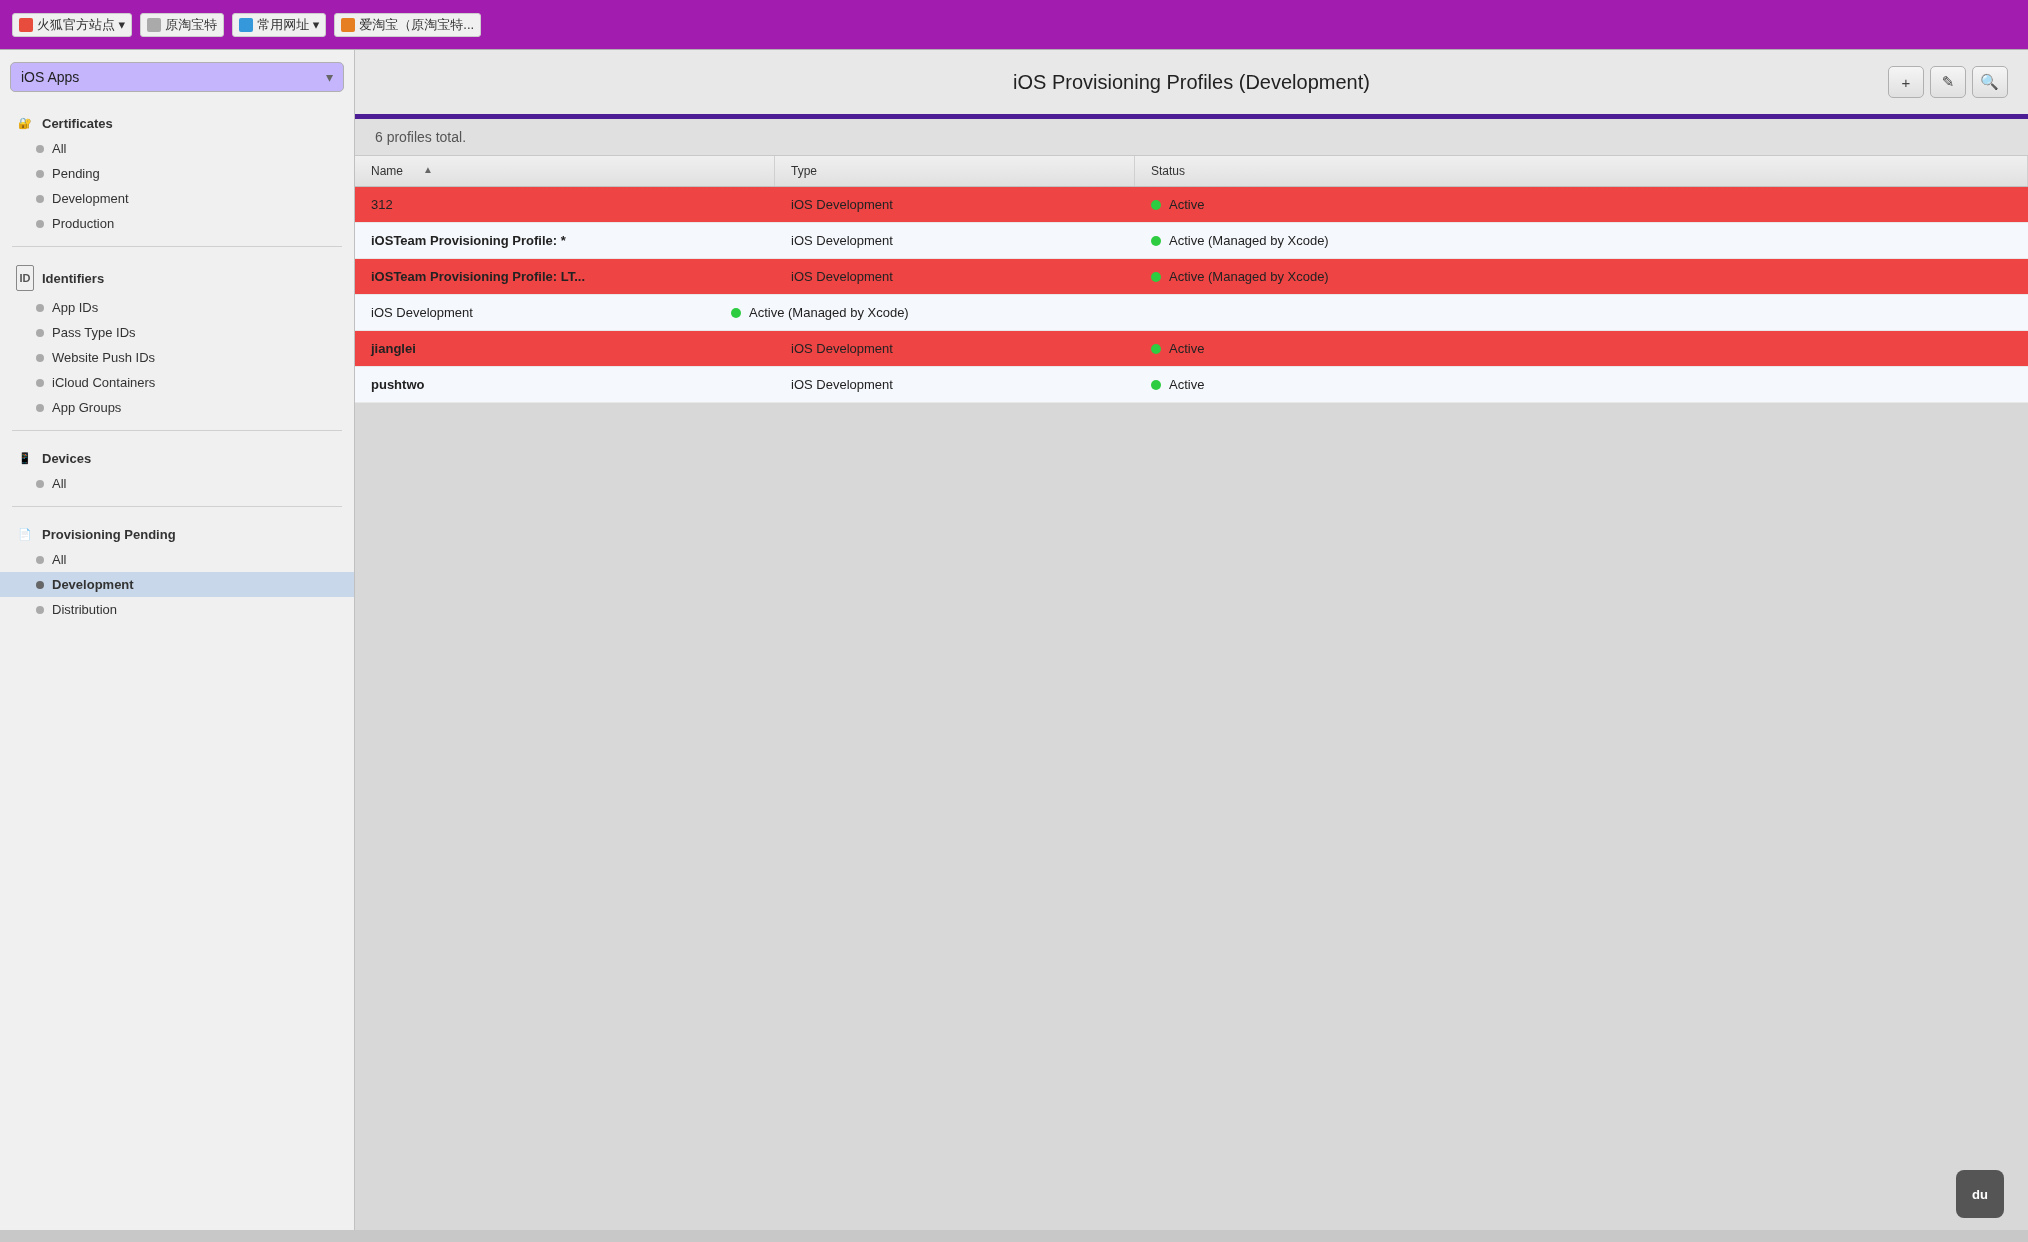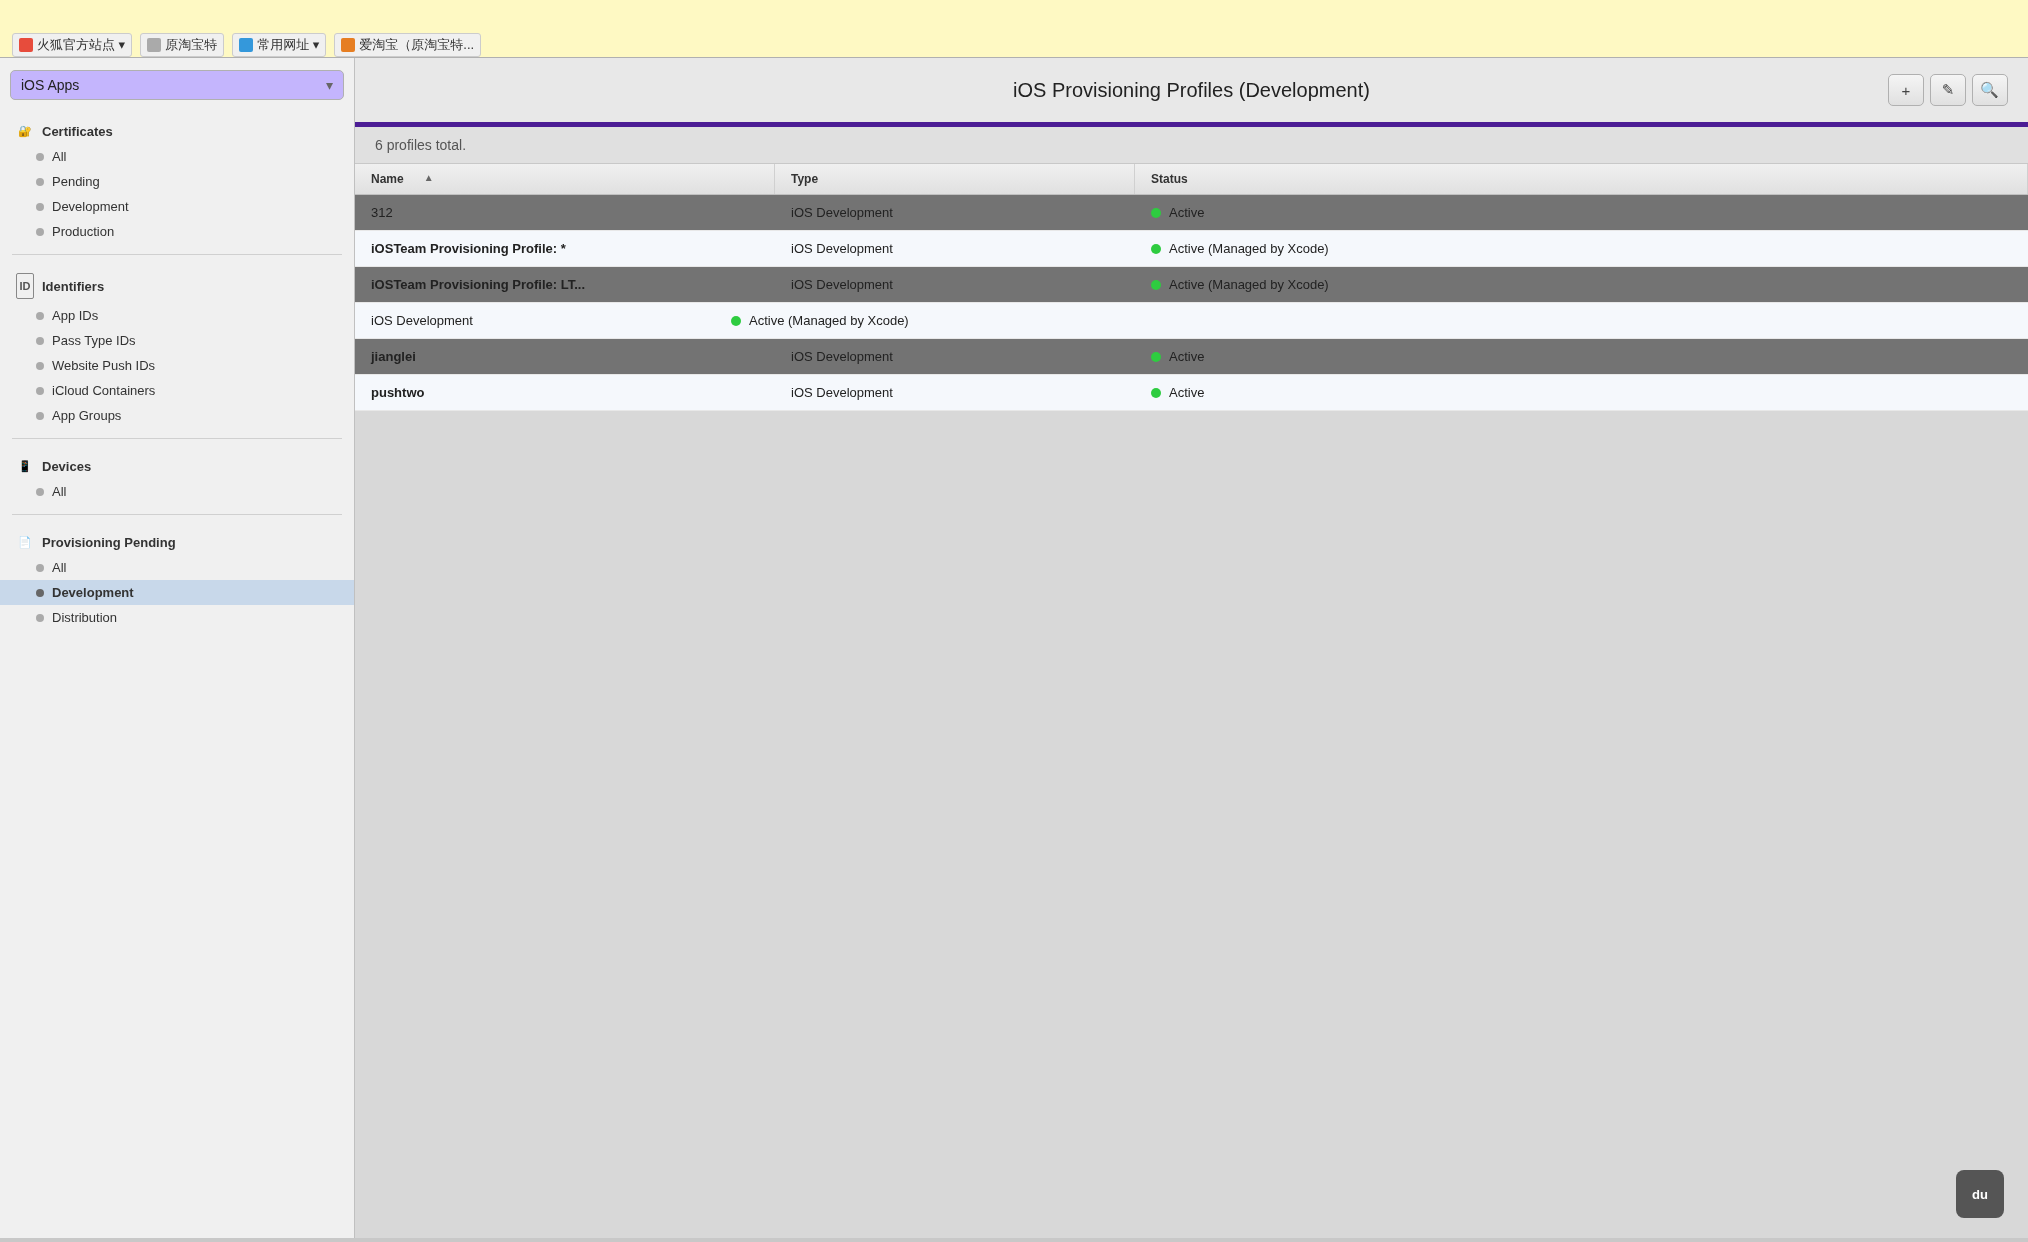--- a/index.html
+++ b/index.html
@@ -7,25 +7,25 @@
       font-family: -apple-system, "Helvetica Neue", Arial, sans-serif;
       font-size: 13px;
       background: #c8c8c8;
       width: 2028px;
       height: 1242px;
       overflow: hidden;
     }
 
     
     .browser-chrome {
-      height: 58px;
-      background: #fef9c3;
+      height: 50px;
+      background: #a21caf;
       border-bottom: 1px solid #b0b0b0;
       display: flex;
-      align-items: flex-end;
+      align-items: center;
       padding: 0 12px;
       gap: 8px;
     }
     .bookmark-item {
       display: flex;
       align-items: center;
       gap: 4px;
       font-size: 13px;
       color: #333;
       padding: 2px 6px;
@@ -192,41 +192,41 @@
     .table-header {
       display: flex;
       background: linear-gradient(to bottom, #f0f0f0, #e0e0e0);
       border-bottom: 1px solid #c0c0c0;
       padding: 0;
     }
 
     .table-header-cell {
       padding: 8px 16px;
       font-size: 12px;
-      font-weight: 700;
+      font-weight: 400;
       color: #333;
       border-right: 1px solid #d0d0d0;
       display: flex;
       align-items: flex-start;
       gap: 20px;
     }
 
     .col-name { width: 420px; }
     .col-type { width: 360px; }
     .col-status { flex: 1; }
 
     .sort-arrow {
       font-size: 10px;
       color: #666;
     }
 
     .table-row {
       display: flex;
       border-bottom: 1px solid #e8e8e8;
-      background: #737373;
+      background: #ef4444;
     }
     .table-row:nth-child(even) {
       background: #f5f8fc;
     }
 
     .table-cell {
       padding: 10px 16px;
       font-size: 13px;
       color: #222;
       display: flex;

